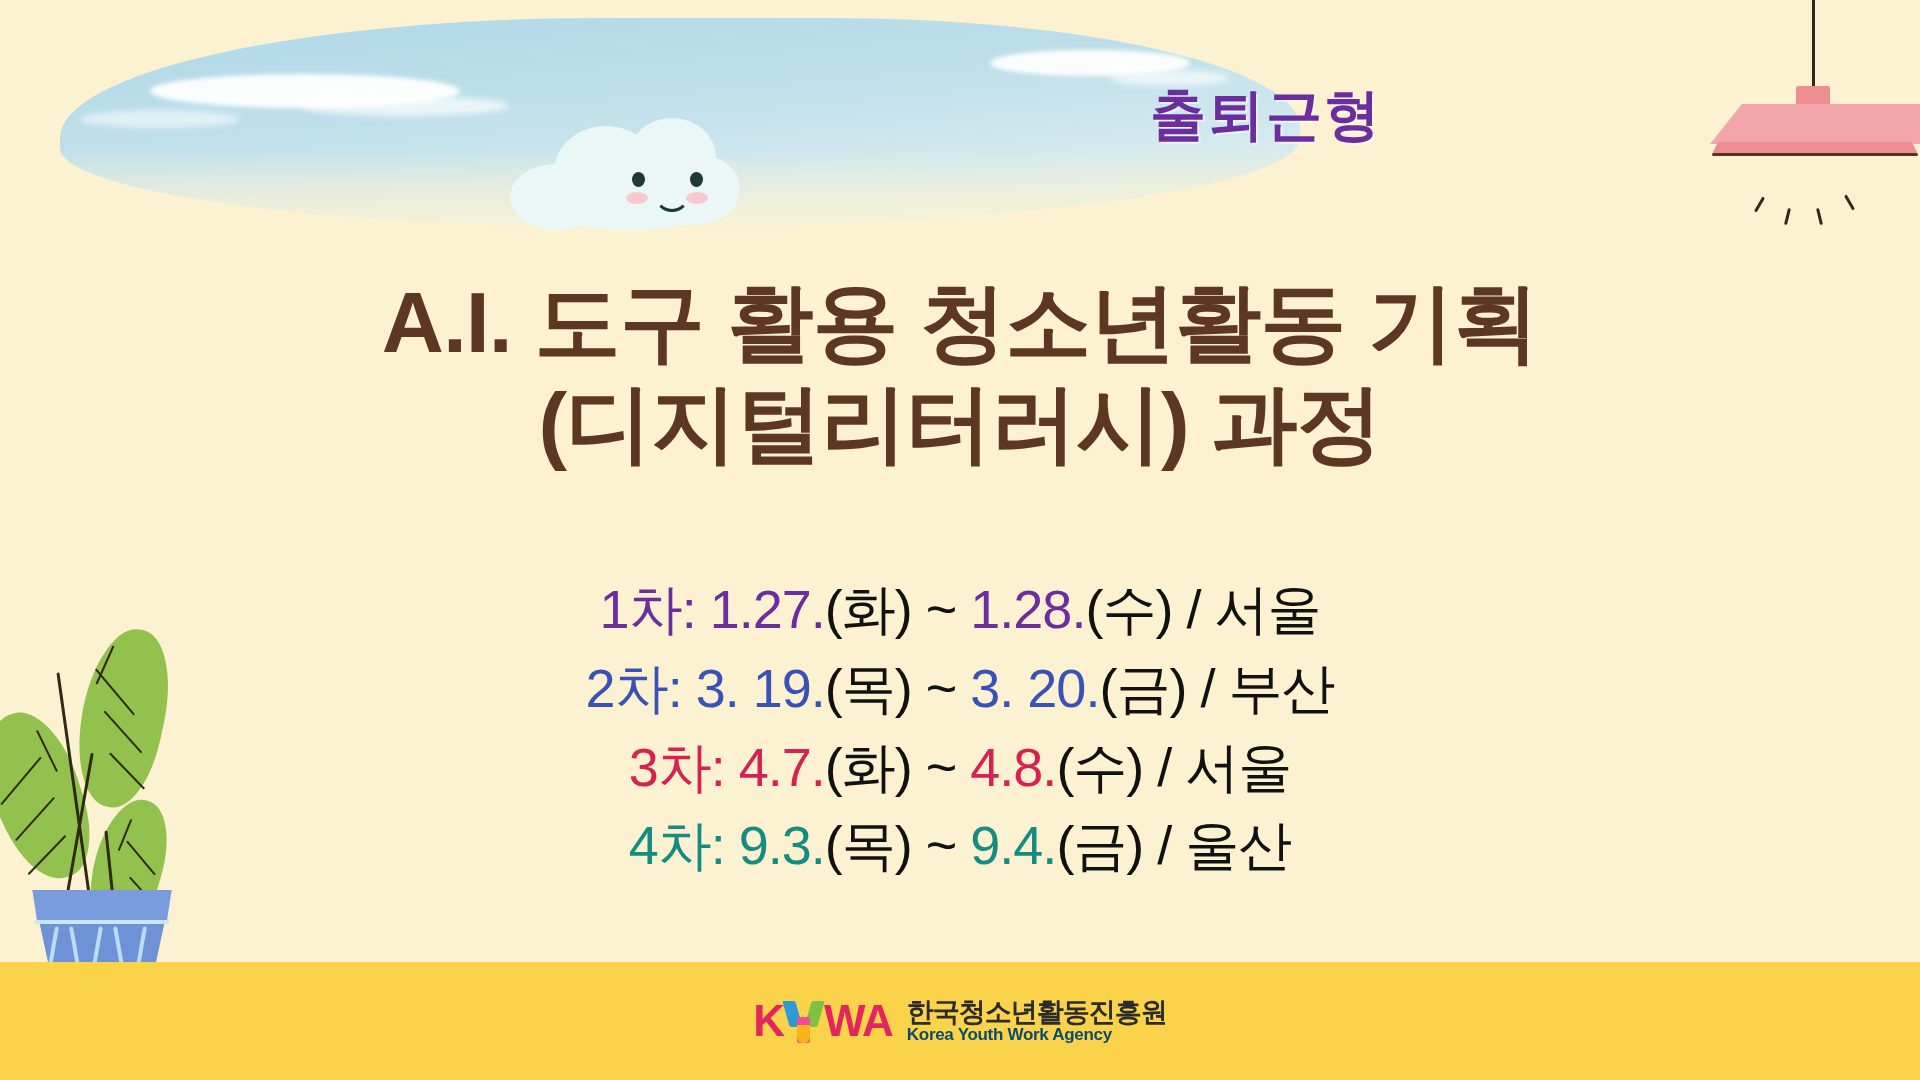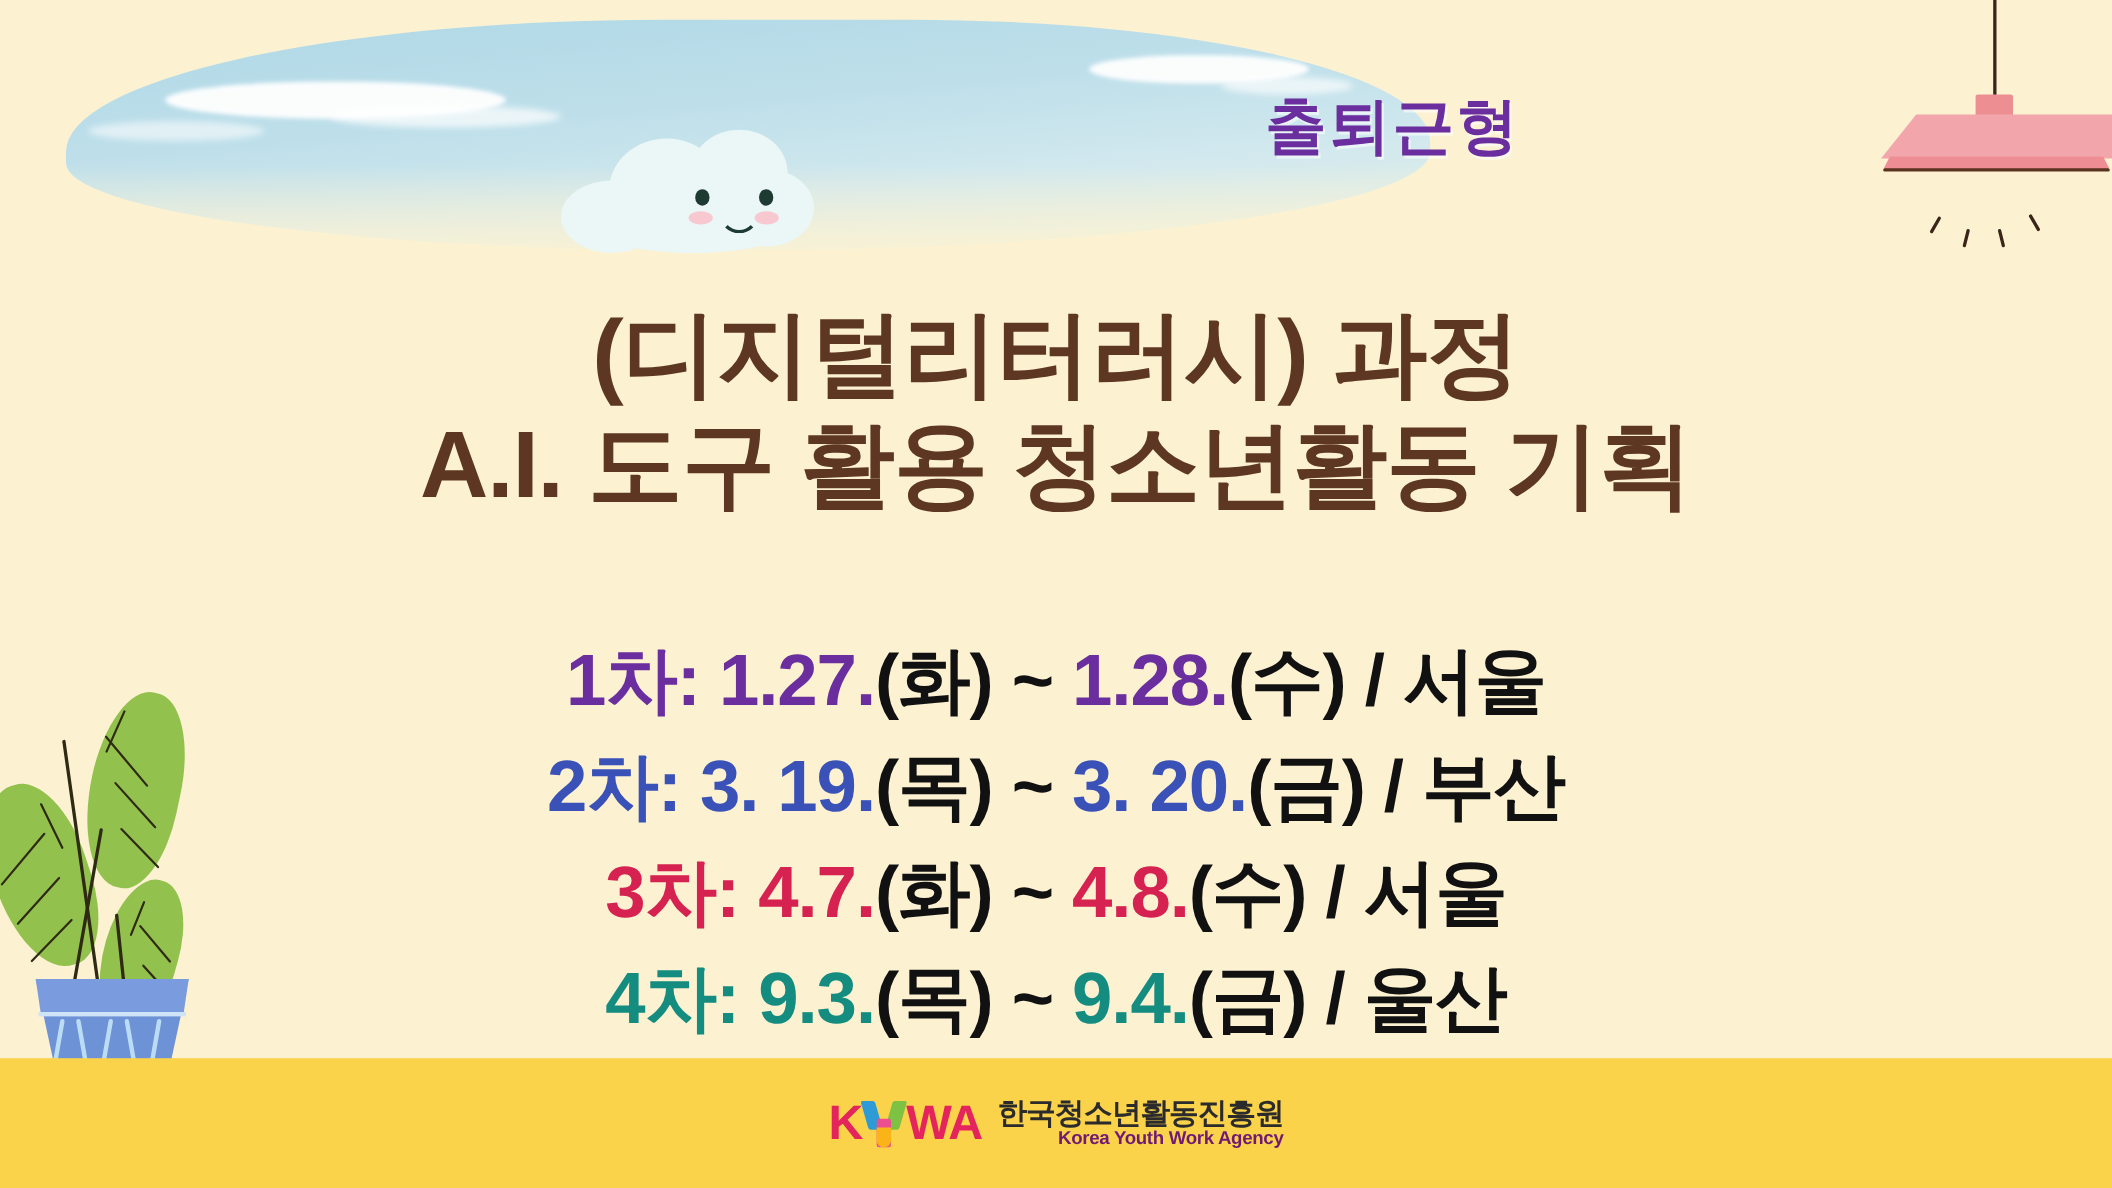--- a/index.html
+++ b/index.html
@@ -98,40 +98,40 @@
   
   .title-wrap{position:absolute;left:0;right:0;top:272px;text-align:center;}
   .title-line{
     color:#5E3722;font-weight:900;font-size:86px;line-height:1.18;
     letter-spacing:-1px;white-space:nowrap;
   }
 
   
   .sched{position:absolute;left:0;right:0;top:570px;text-align:center;}
   .sched-row{
-    font-size:66px;font-weight:700;line-height:1.46;white-space:nowrap;color:#111111;
+    font-size:54px;font-weight:400;line-height:1.46;white-space:nowrap;color:#111111;
     letter-spacing:-1px;
   }
 
   
   .footer{
     position:absolute;left:0;bottom:0;width:1920px;height:118px;
     background:#FBD34A;display:flex;align-items:center;justify-content:center;gap:34px;
   }
   .logo-kywa{display:flex;align-items:center;gap:14px;}
   .kywa-mark{font-size:44px;font-weight:900;color:#E4245C;letter-spacing:-1px;position:relative;display:flex;align-items:center;}
   .kywa-mark .yy{position:relative;display:inline-block;width:40px;height:44px;}
   .kywa-mark .yy span{position:absolute;display:block;}
   .y-blue{left:2px;top:2px;width:13px;height:26px;background:#2E9BD6;transform:skewX(16deg);border-radius:2px;}
   .y-green{left:24px;top:2px;width:13px;height:26px;background:#7DC242;transform:skewX(-16deg);border-radius:2px;}
   .y-pink{left:13px;top:18px;width:13px;height:26px;background:#EC4E8F;border-radius:2px;}
   .y-yellow{left:13px;top:26px;width:13px;height:18px;background:#FBB417;border-radius:0 0 6px 6px;}
   .kywa-text{display:flex;flex-direction:column;justify-content:center;line-height:1.02;}
   .kywa-kr{font-size:27px;font-weight:900;color:#2B2B2B;letter-spacing:-1px;}
-  .kywa-en{font-size:17px;font-weight:900;color:#701a75;letter-spacing:-0.3px;text-align:right;}
+  .kywa-en{font-size:17px;font-weight:900;color:#0c4a6e;letter-spacing:-0.3px;}
 
   .logo-nhrd{display:flex;align-items:center;gap:14px;margin-left:18px;}
   .nhrd-mark{position:relative;width:58px;height:58px;}
   .nhrd-mark span{position:absolute;display:block;border-radius:8px;}
   .n-navy{left:14px;top:8px;width:13px;height:48px;background:#1F4E9C;transform:rotate(-16deg);}
   .n-navy2{left:24px;top:26px;width:13px;height:32px;background:#1F4E9C;transform:rotate(16deg);}
   .n-blue{left:6px;top:4px;width:22px;height:12px;background:#3D9ED8;transform:rotate(-38deg);}
   .n-green{left:30px;top:2px;width:22px;height:12px;background:#74BE45;transform:rotate(32deg);}
   .n-orange{left:34px;top:24px;width:24px;height:11px;background:#F5A94B;transform:rotate(-12deg);}
   .nhrd-text{font-size:29px;font-weight:900;color:#1E3A5F;letter-spacing:-1.5px;}
@@ -202,22 +202,22 @@
     <div class="zig" style="left:22px;top:36px;height:58px;transform:rotate(10deg);"></div>
     <div class="zig" style="left:46px;top:36px;height:58px;transform:rotate(-10deg);"></div>
     <div class="zig" style="left:66px;top:36px;height:58px;transform:rotate(10deg);"></div>
     <div class="zig" style="left:90px;top:36px;height:58px;transform:rotate(-10deg);"></div>
     <div class="zig" style="left:110px;top:36px;height:58px;transform:rotate(10deg);"></div>
   </div>
 
   <div class="badge">출퇴근형</div>
 
   <div class="title-wrap">
+    <div class="title-line">A.I. 도구 활용 청소년활동 기획</div>
     <div class="title-line">(디지털리터러시) 과정</div>
-    <div class="title-line">A.I. 도구 활용 청소년활동 기획</div>
   </div>
 
   <div class="sched">
     <div class="sched-row"><span style="color: rgb(107, 46, 158);">1차:</span><span> </span><span style="color: rgb(107, 46, 158);">1.27.</span><span style="color: rgb(17, 17, 17);">(화)</span><span style="color: rgb(17, 17, 17);"> ~ </span><span style="color: rgb(107, 46, 158);">1.28.</span><span style="color: rgb(17, 17, 17);">(수)</span><span style="color: rgb(17, 17, 17);"> / </span><span style="color: rgb(17, 17, 17);">서울</span></div>
     <div class="sched-row"><span style="color: rgb(58, 82, 184);">2차:</span><span> </span><span style="color: rgb(58, 82, 184);">3. 19.</span><span style="color: rgb(17, 17, 17);">(목)</span><span style="color: rgb(17, 17, 17);"> ~ </span><span style="color: rgb(58, 82, 184);">3. 20.</span><span style="color: rgb(17, 17, 17);">(금)</span><span style="color: rgb(17, 17, 17);"> / </span><span style="color: rgb(17, 17, 17);">부산</span></div>
     <div class="sched-row"><span style="color: rgb(214, 34, 80);">3차:</span><span> </span><span style="color: rgb(214, 34, 80);">4.7.</span><span style="color: rgb(17, 17, 17);">(화)</span><span style="color: rgb(17, 17, 17);"> ~ </span><span style="color: rgb(214, 34, 80);">4.8.</span><span style="color: rgb(17, 17, 17);">(수)</span><span style="color: rgb(17, 17, 17);"> / </span><span style="color: rgb(17, 17, 17);">서울</span></div>
     <div class="sched-row"><span style="color: rgb(20, 140, 128);">4차:</span><span> </span><span style="color: rgb(20, 140, 128);">9.3.</span><span style="color: rgb(17, 17, 17);">(목)</span><span style="color: rgb(17, 17, 17);"> ~ </span><span style="color: rgb(20, 140, 128);">9.4.</span><span style="color: rgb(17, 17, 17);">(금)</span><span style="color: rgb(17, 17, 17);"> / </span><span style="color: rgb(17, 17, 17);">울산</span></div>
   </div>
 
   <div class="footer">

